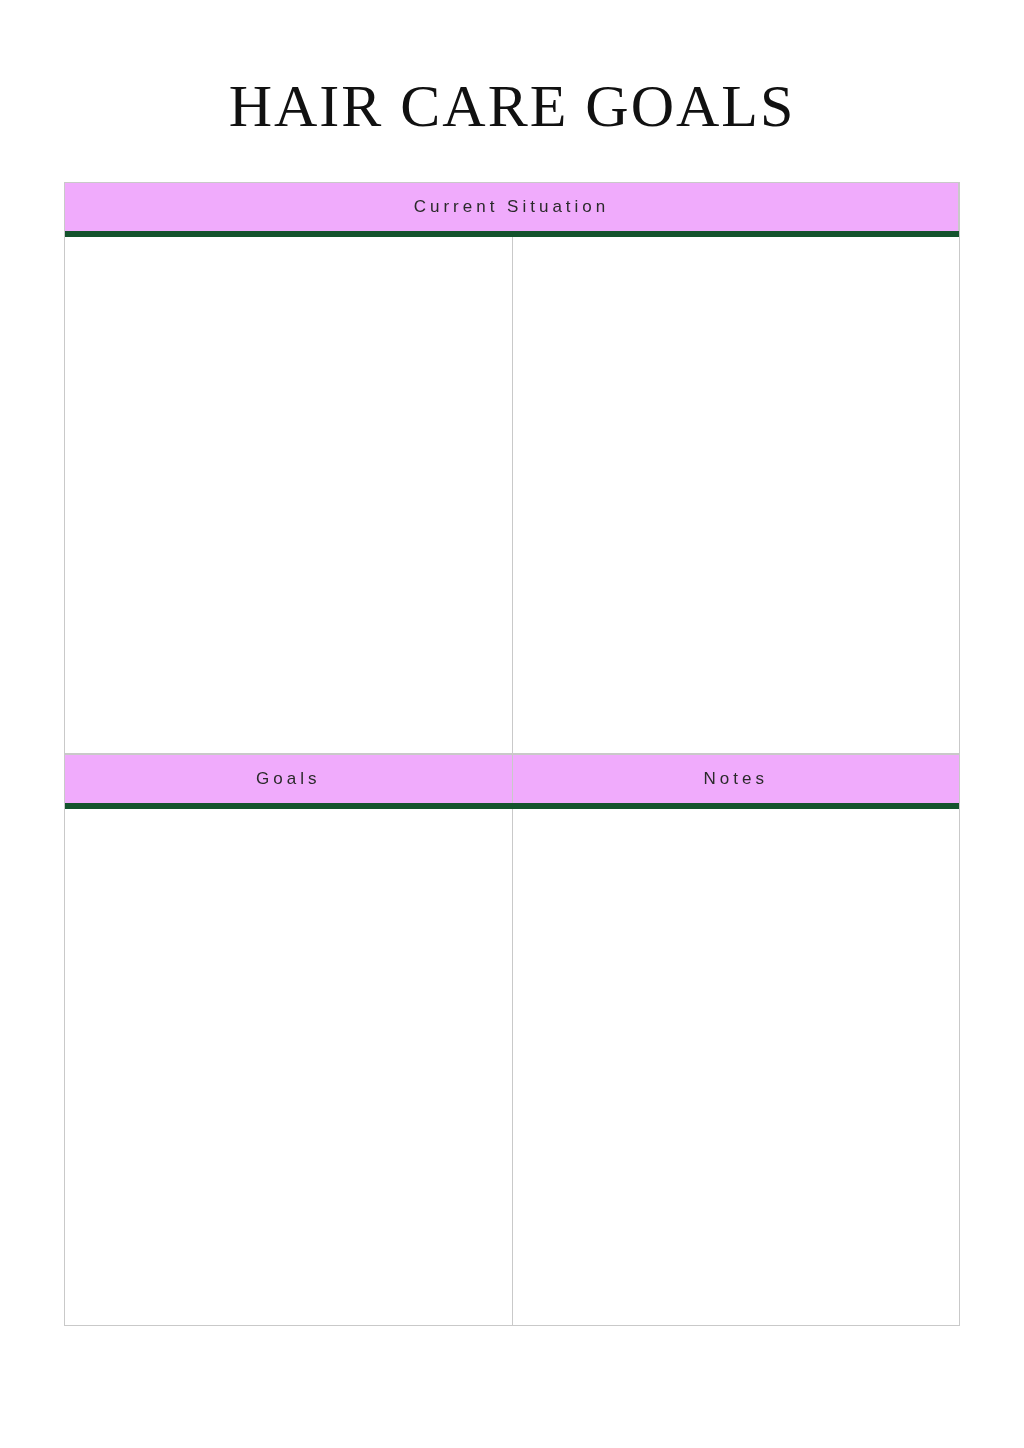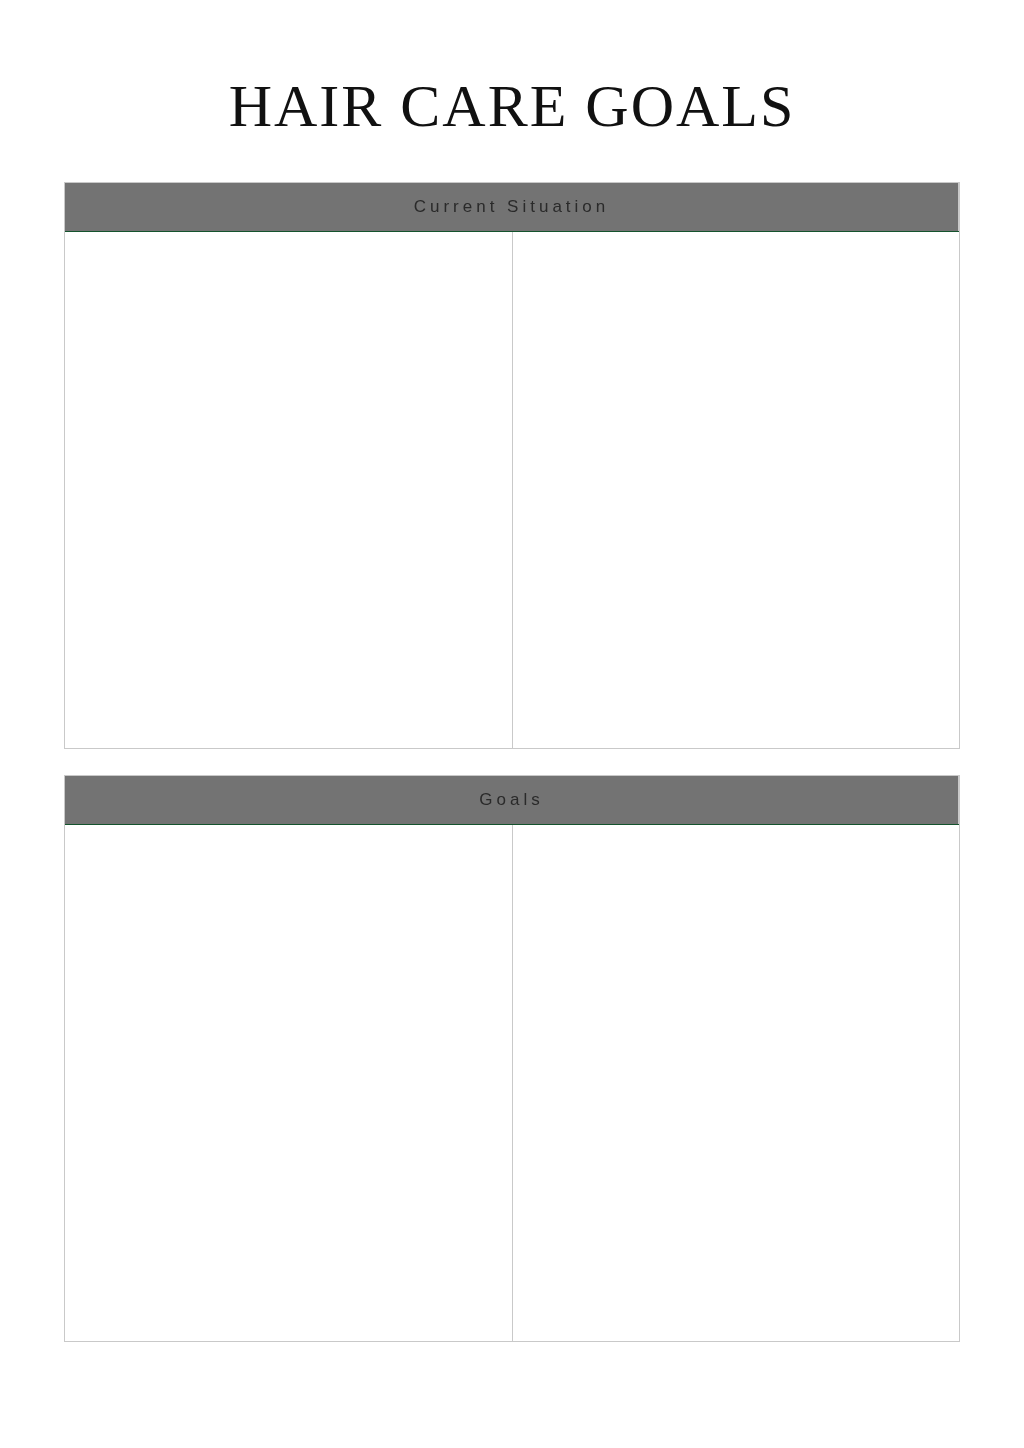--- a/index.html
+++ b/index.html
@@ -39,27 +39,26 @@
     box-sizing: border-box;
   }
   .section {
     border: 1px solid #c9c9c9;
     box-sizing: border-box;
     background: #ffffff;
     display: flex;
     flex-direction: column;
   }
   .section + .section {
-    margin-top: 26px;
   }
   .section-head {
     display: flex;
     height: 48px;
-    background: #737373;
-    border-bottom: 1px solid #14532d;
+    background: #f0abfc;
+    border-bottom: 6px solid #14532d;
     justify-content: space-between;
   }
   .head-cell {
     flex: 1 1 50%;
     display: flex;
     align-items: center;
     justify-content: center;
     font-family: "Liberation Sans", sans-serif;
     font-size: 17px;
     letter-spacing: 4px;
@@ -98,20 +97,21 @@
       </div>
       <div class="section-body">
         <div class="body-cell left"></div>
         <div class="body-cell right"></div>
       </div>
     </div>
 
     <div class="section short">
       <div class="section-head">
         <div class="head-cell left">Goals</div>
+        <div class="head-cell right">Notes</div>
       </div>
       <div class="section-body">
         <div class="body-cell left"></div>
         <div class="body-cell right"></div>
       </div>
     </div>
 
   </div>
 </div>
 

